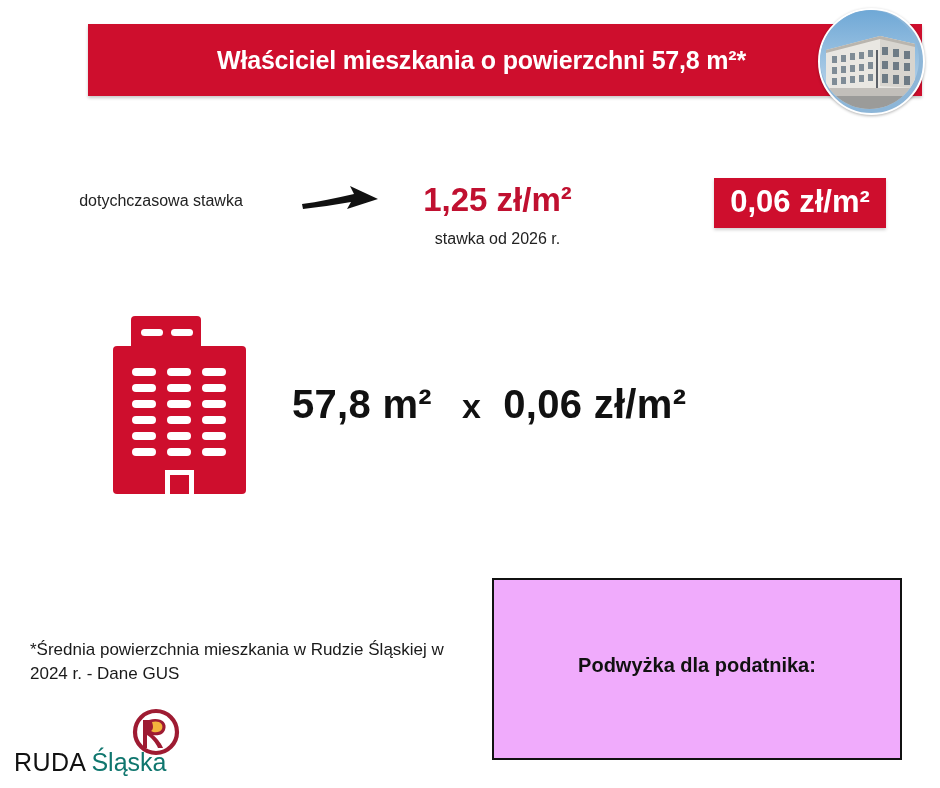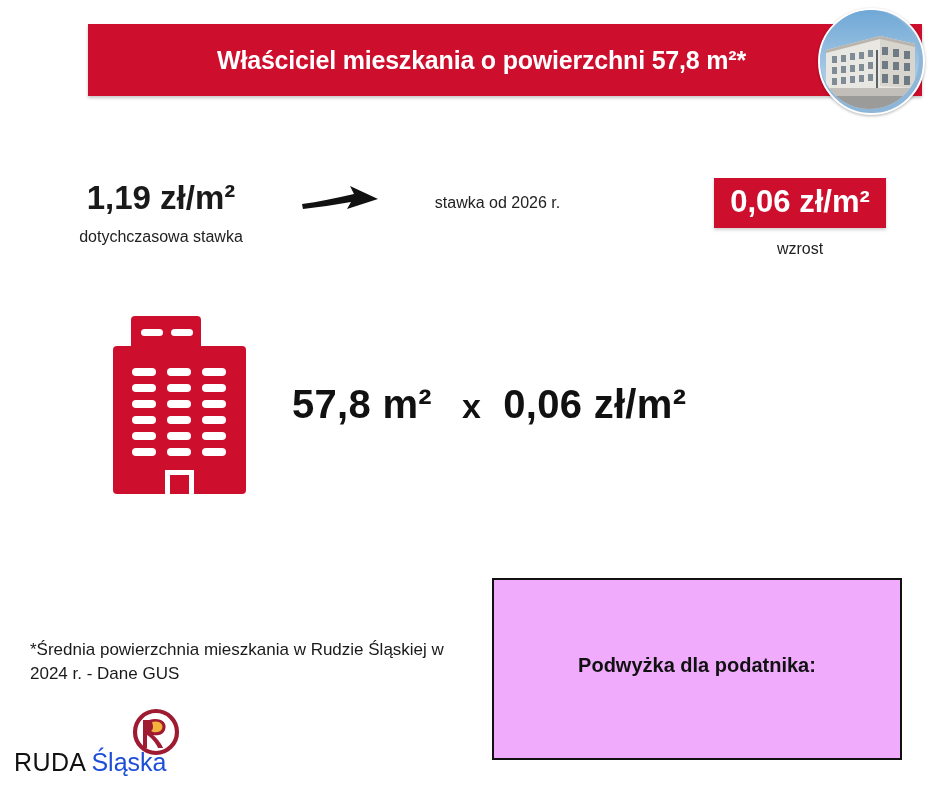--- a/index.html
+++ b/index.html
@@ -152,21 +152,21 @@
     font-size: 25px;
     white-space: nowrap;
   }
   #logo-ruda {
     font-weight: normal;
     color: #111111;
     letter-spacing: 0.4px;
   }
   #logo-slaska {
     font-weight: normal;
-    color: #1d4ed8;
+    color: #0f766e;
     margin-left: 5px;
   }
 
   
   #result-box {
     position: absolute;
     left: 492px;
     top: 578px;
     width: 410px;
     height: 182px;
@@ -250,35 +250,34 @@
 
       <rect x="56" y="40" width="2" height="42" fill="#5c6168"></rect>
 
       <rect x="0" y="78" width="99" height="8" fill="#c2bfba"></rect>
       <rect x="0" y="86" width="99" height="13" fill="#9b9b99"></rect>
     </g>
   </svg>
 </div>
 
 <div class="rate-block" id="rate-old">
-  <div class="rate-value dark">1,19 zł/m²</div>
   <div class="rate-caption">dotychczasowa stawka</div>
 </div>
 
 <svg id="arrow-right" viewBox="0 0 82 42">
   <path d="M2 22 C18 20, 36 16, 54 12 L50 4 L78 17 L47 27 L51 20 C35 23, 18 25, 3 27 Z" fill="#111111"></path>
 </svg>
 
 <div class="rate-block" id="rate-new">
+  <div class="rate-value red">1,25 zł/m²</div>
   <div class="rate-caption">stawka od 2026 r.</div>
 </div>
 
 <div class="rate-block" id="rate-increase">
   <div id="increase-badge">0,06 zł/m²</div>
-  <div class="rate-caption">wzrost</div>
 </div>
 
 <svg id="building-icon" viewBox="0 0 133 178">
 
   <path d="M22 0 H84 A4 4 0 0 1 88 4 V34 H18 V4 A4 4 0 0 1 22 0 Z" fill="#CE0E2D"></path>
 
   <path d="M4 30 H129 A4 4 0 0 1 133 34 V174 A4 4 0 0 1 129 178 H4 A4 4 0 0 1 0 174 V34 A4 4 0 0 1 4 30 Z" fill="#CE0E2D"></path>
 
   <g fill="#ffffff">
     <rect x="28" y="13" width="22" height="7" rx="3.5"></rect>

